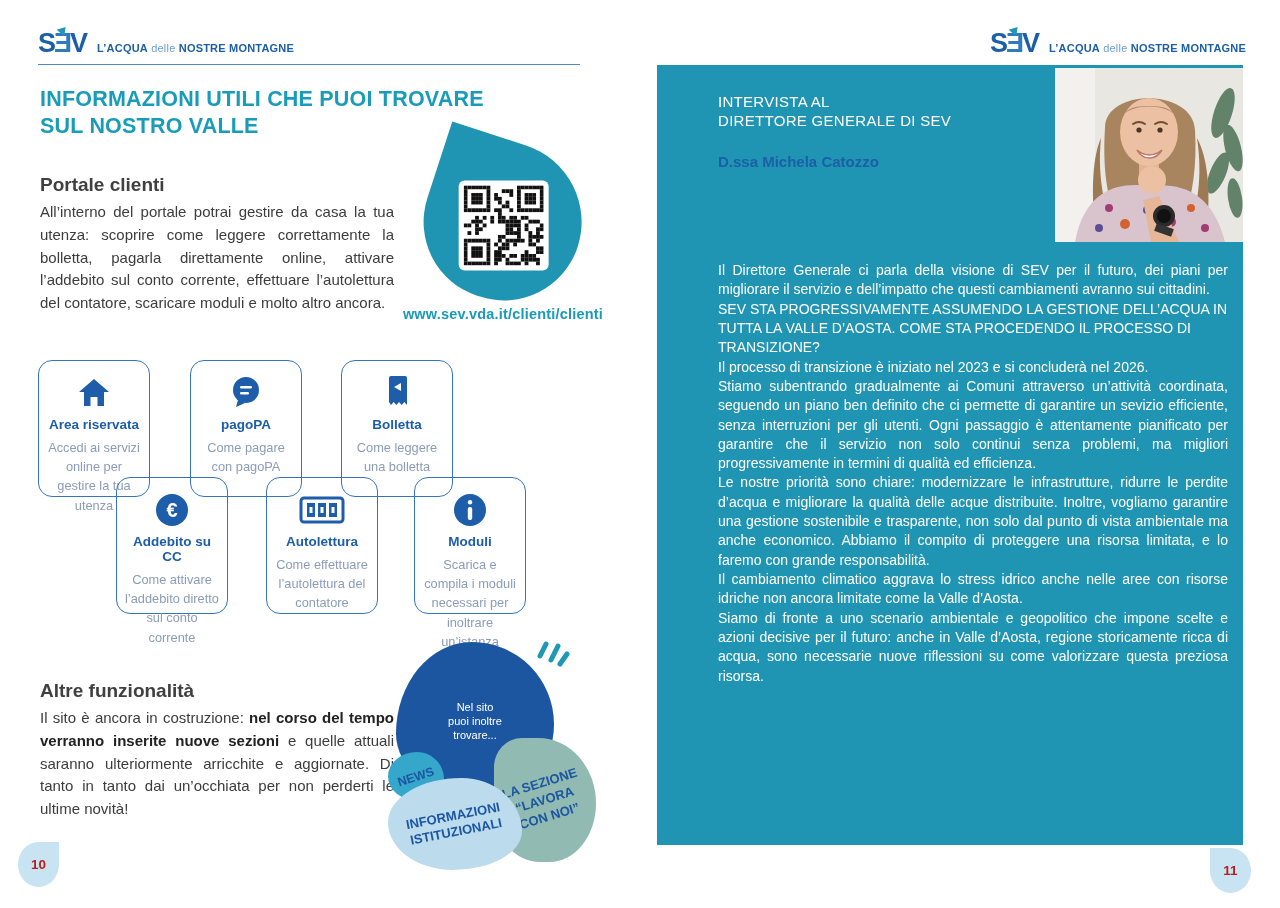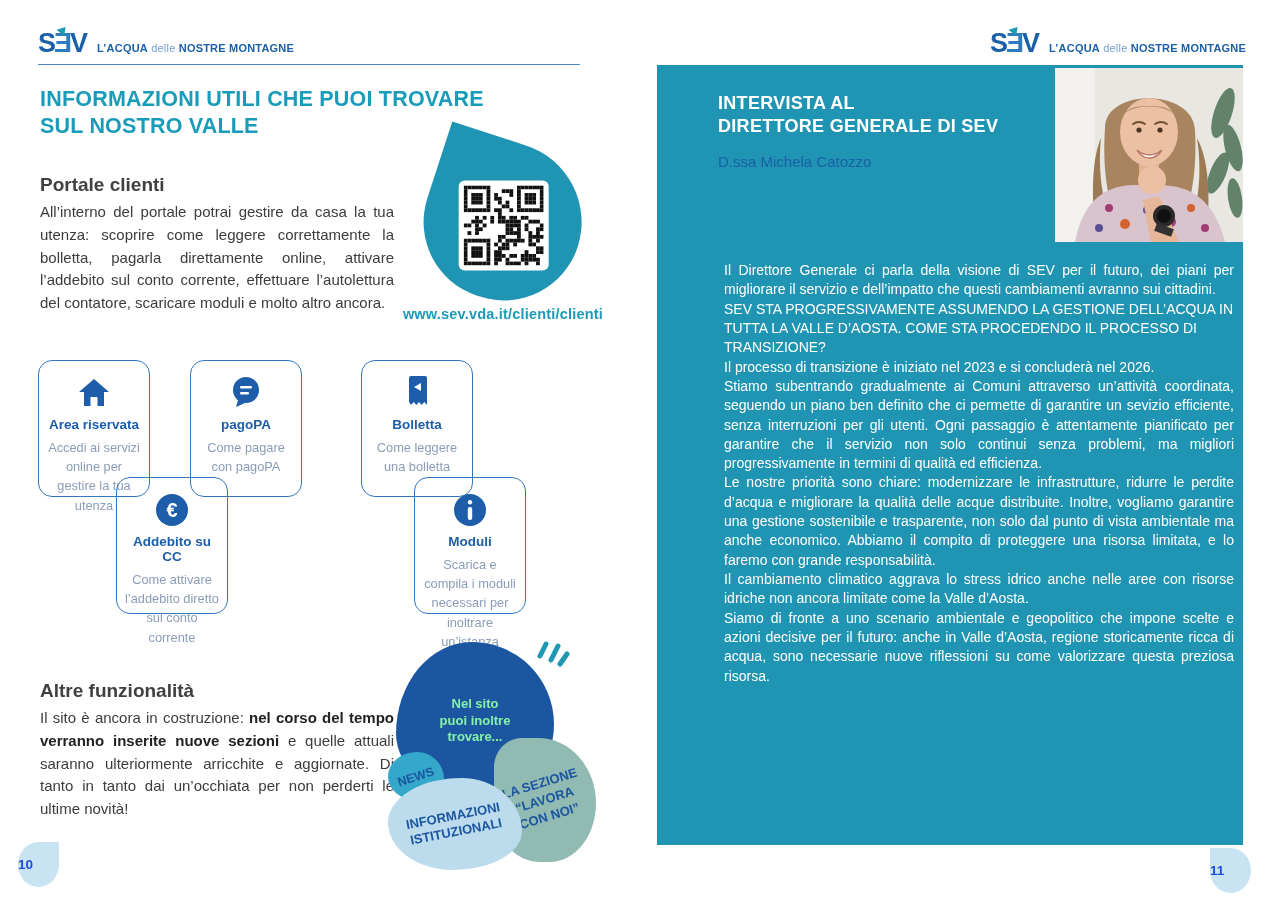--- a/index.html
+++ b/index.html
@@ -42,48 +42,48 @@
   
   .card { position:absolute; width:112px; height:137px; border:1.6px solid #3575c0; border-radius:14px;
     background:transparent; text-align:center; padding:12px 7px 0 7px; }
   .card .ic { height:40px; display:flex; align-items:center; justify-content:center; }
   .card .ct { font-size:13.5px; font-weight:700; color:#1d5da9; margin-top:4px; }
   .card .cd { font-size:12.8px; color:#8b9cb8; line-height:1.5; margin-top:6px; } 
 
   
   .blob { position:absolute; display:flex; align-items:center; justify-content:center; text-align:center; }
   .blob-main { left:396px; top:642px; width:158px; height:158px; background:#1d56a0; z-index:1;
-    border-radius:48% 52% 44% 56% / 58% 52% 48% 42%; color:#86efac; font-weight:700; font-size:13px;
+    border-radius:48% 52% 44% 56% / 58% 52% 48% 42%; color:#ffffff; font-weight:400; font-size:11px;
     line-height:1.3; white-space:pre-line; }
   .blob-news { left:388px; top:752px; width:56px; height:49px; background:#34a7cb; z-index:2;
     border-radius:52% 48% 46% 54% / 50% 55% 45% 50%; color:#1d56a0; font-weight:800; font-size:12.5px; }
   .blob-news span { transform:rotate(-18deg); }
   .blob-info { left:388px; top:778px; width:134px; height:92px; background:#bcdcee; z-index:3;
     border-radius:55% 45% 52% 48% / 48% 58% 42% 52%; color:#1d56a0; font-weight:800; font-size:13px;
     line-height:1.25; }
   .blob-info span { transform:rotate(-11deg); white-space:pre-line; }
   .blob-lavora { left:494px; top:738px; width:102px; height:124px; background:#91bab3; z-index:2;
     border-radius:30% 62% 50% 50% / 26% 58% 52% 48%; color:#1d56a0; font-weight:800; font-size:13px;
     line-height:1.3; }
   .blob-lavora span { transform:rotate(-17deg); white-space:pre-line; }
   .sparkle { position:absolute; left:536px; top:636px; z-index:2; }
 
   
   .pgdrop { position:absolute; width:41px; height:45px; background:#c8e3f2; display:flex; align-items:center;
-    justify-content:flex-start; font-size:13.5px; font-weight:800; color:#1d4ed8; }
+    justify-content:center; font-size:13.5px; font-weight:800; color:#b91c1c; }
   .pgdrop-10 { left:18px; top:842px; border-radius:50% 0 50% 50%; }
   .pgdrop-11 { left:1210px; top:848px; border-radius:0 50% 50% 50%; }
 
   
   .panel { position:absolute; left:657px; top:65px; width:586px; height:780px; background:#2095b3; }
-  .r-title { position:absolute; left:61px; top:27px; width:380px; color:#fff; font-weight:700; font-size:18px;
+  .r-title { position:absolute; left:61px; top:27px; width:380px; color:#fff; font-weight:400; font-size:15px;
     line-height:1.27; letter-spacing:.3px; white-space:pre-line; }
-  .r-sub { position:absolute; left:61px; top:88px; color:#1b5fa6; font-weight:400; font-size:15px; }
+  .r-sub { position:absolute; left:61px; top:88px; color:#1b5fa6; font-weight:700; font-size:15px; }
   .photo { position:absolute; right:0; top:3px; width:188px; height:174px; overflow:hidden; }
-  .r-col { position:absolute; left:67px; top:196px; width:510px; color:#fff; font-size:14px; line-height:1.38;
+  .r-col { position:absolute; left:61px; top:196px; width:510px; color:#fff; font-size:14px; line-height:1.38;
     text-align:justify; }
   .r-col p { margin:0; }
   .r-intro { margin-bottom:17px; }
   .r-q { font-weight:400; color:#ffffff; text-align:left; margin-bottom:5px; }
   .r-a { white-space:pre-line; margin-bottom:16px; }
 </style>
 </head>
 <body>
 
 <div id="page">
@@ -353,21 +353,21 @@
   <div class="card" style="left:38px; top:360px;">
     <div class="ic">
       <svg width="34" height="34" viewBox="0 0 34 34">
           <path fill="#1d5da9" d="M17 3 L32 16 H27 V30 H20.5 V21 H13.5 V30 H7 V16 H2 Z"></path>
         </svg>
     </div>
     <div class="ct">Area riservata</div>
     <div class="cd">Accedi ai servizi online per gestire la tua utenza</div>
   </div>
 
-  <div class="card" style="left:341px; top:360px;margin-left:20px;">
+  <div class="card" style="left:341px; top:360px;">
     <div class="ic">
       <svg width="34" height="38" viewBox="0 0 34 38">
         <path fill="#1d5da9" d="M9 2 h16 a2 2 0 0 1 2 2 v27 l-2.7,-3 -2.6,3 -2.7,-3 -2.6,3 -2.7,-3 -2.7,3 -2,-3 V4 a2 2 0 0 1 2,-2 Z"></path>
         <polygon points="21,9 21,17 14,13" fill="#fff"></polygon>
       </svg>
     </div>
     <div class="ct">Bolletta</div>
     <div class="cd">Come leggere una bolletta</div>
   </div>
 
@@ -375,20 +375,35 @@
     <div class="ic">
       <svg width="36" height="36" viewBox="0 0 36 36">
         <circle cx="18" cy="18" r="16" fill="#1d5da9"></circle>
         <text x="18" y="25" text-anchor="middle" font-size="20" font-weight="bold" fill="#fff" font-family="Liberation Sans, sans-serif">€</text>
       </svg>
     </div>
     <div class="ct">Addebito su CC</div>
     <div class="cd">Come attivare l’addebito diretto sul conto corrente</div>
   </div>
 
+  <div class="card" style="left:266px; top:477px;">
+    <div class="ic">
+      <svg width="46" height="32" viewBox="0 0 46 32">
+        <rect x="2" y="4" width="42" height="24" rx="3" fill="none" stroke="#1d5da9" stroke-width="3"></rect>
+        <rect x="8" y="9" width="8" height="14" fill="#1d5da9"></rect>
+        <rect x="19" y="9" width="8" height="14" fill="#1d5da9"></rect>
+        <rect x="30" y="9" width="8" height="14" fill="#1d5da9"></rect>
+        <rect x="10.5" y="13" width="3" height="6" fill="#fff"></rect>
+        <rect x="21.5" y="13" width="3" height="6" fill="#fff"></rect>
+        <rect x="32.5" y="13" width="3" height="6" fill="#fff"></rect>
+      </svg>
+    </div>
+    <div class="ct">Autolettura</div>
+    <div class="cd">Come effettuare l’autolettura del contatore</div>
+  </div>
 
   <div class="card" style="left:414px; top:477px;">
     <div class="ic">
       <svg width="36" height="36" viewBox="0 0 36 36">
         <circle cx="18" cy="18" r="16" fill="#1d5da9"></circle>
         <rect x="15.8" y="8" width="4.4" height="4.4" rx="2.2" fill="#fff"></rect>
         <rect x="15.8" y="15" width="4.4" height="13" rx="2" fill="#fff"></rect>
       </svg>
     </div>
     <div class="ct">Moduli</div>

